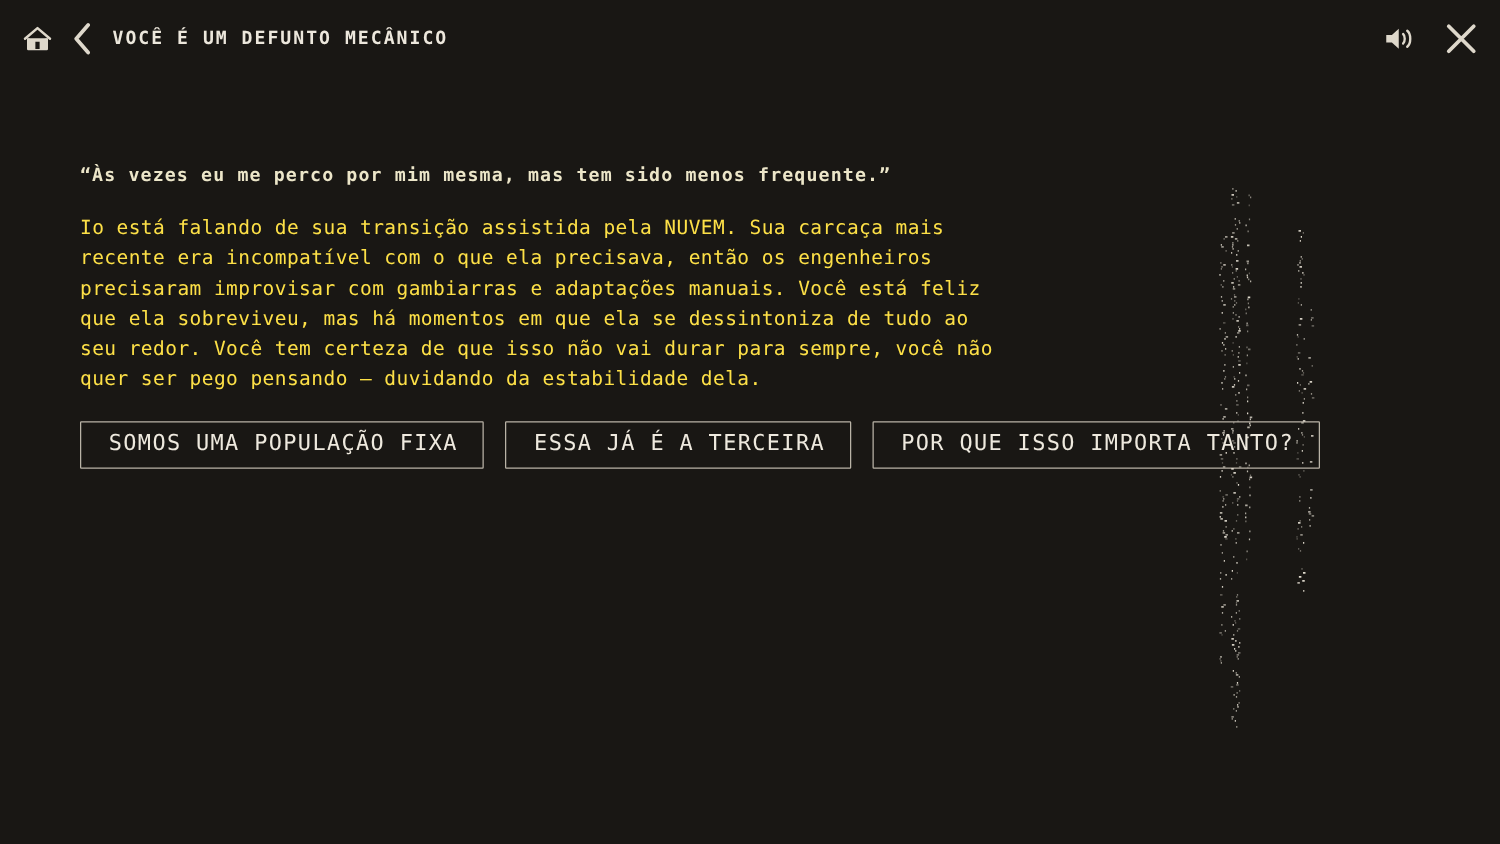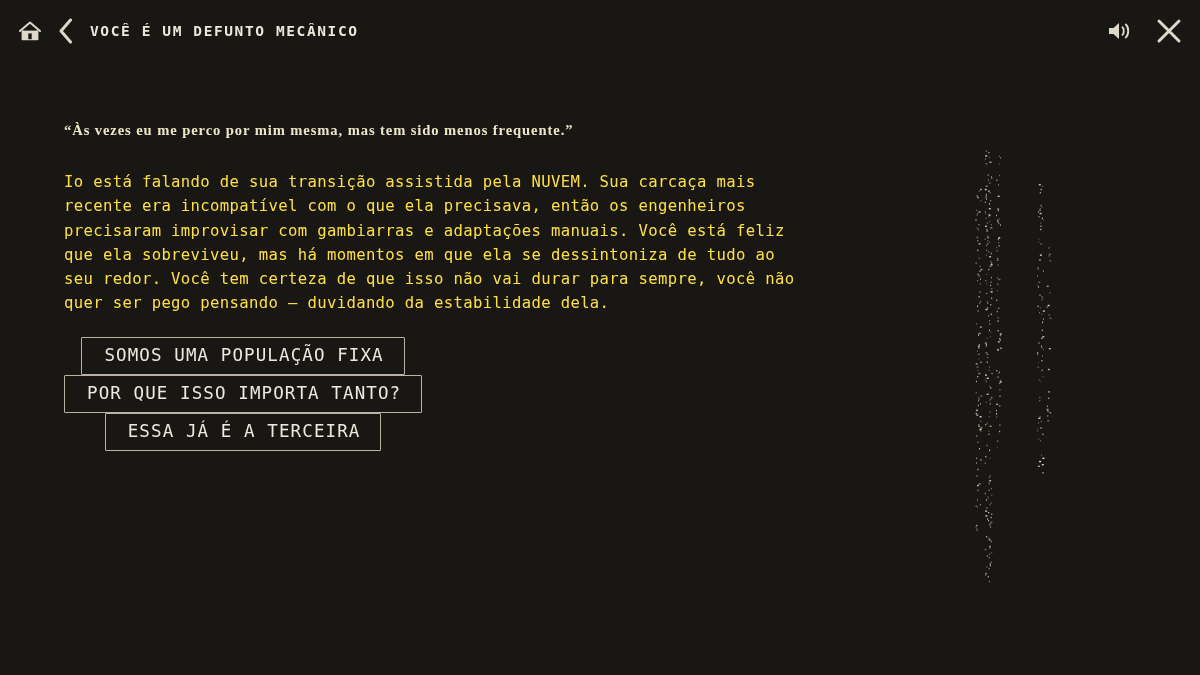--- a/index.html
+++ b/index.html
@@ -60,48 +60,48 @@
   .content {
     position: absolute;
     top: 62px;
     left: 0;
     width: 1200px;
     height: 613px;
   }
   .quote {
     position: absolute;
     left: 64px;
-    top: 60px;
+    top: 70px;
     width: 900px;
     font-size: 14.6px;
     letter-spacing: 0.9px;
     font-weight: bold;
     color: #ece6c9;
-    font-family: Liberation Serif, serif;
   }
   .body-text {
     position: absolute;
     left: 64px;
     top: 108px;
     width: 840px;
     font-size: 15.6px;
     line-height: 24.3px;
     letter-spacing: 0.35px;
     color: #fde047;
     white-space: pre-wrap;
   }
 
   
   .choices {
     position: absolute;
     left: 64px;
     top: 275px;
     display: flex;
-    flex-direction: column;
-    align-items: center;
+    flex-direction: row;
+    gap: 17px;
+    align-items: flex-end;
   }
   .choice {
     border: 1px solid #b9b3a6;
     background: transparent;
     color: #eee9de;
     font-family: "DejaVu Sans Mono", monospace;
     font-size: 17.5px;
     letter-spacing: 1.1px;
     padding: 7px 20px 9px 22px;
     cursor: pointer;
@@ -166,22 +166,22 @@
 
   <div class="body-text">Io está falando de sua transição assistida pela NUVEM. Sua carcaça mais
 recente era incompatível com o que ela precisava, então os engenheiros
 precisaram improvisar com gambiarras e adaptações manuais. Você está feliz
 que ela sobreviveu, mas há momentos em que ela se dessintoniza de tudo ao
 seu redor. Você tem certeza de que isso não vai durar para sempre, você não
 quer ser pego pensando — duvidando da estabilidade dela.</div>
 
   <div class="choices">
     <button class="choice">SOMOS UMA POPULAÇÃO FIXA</button>
+    <button class="choice">ESSA JÁ É A TERCEIRA</button>
     <button class="choice">POR QUE ISSO IMPORTA TANTO?</button>
-    <button class="choice">ESSA JÁ É A TERCEIRA</button>
   </div>
 
   <div class="noise">
     <svg width="150" height="500" viewBox="0 0 150 500" id="noise-svg">
         <rect x="45.8" y="26.4" width="1.0" height="1.4" fill="#efe9dc" opacity="0.58"></rect>
         <rect x="48.4" y="28.0" width="1.0" height="1.4" fill="#efe9dc" opacity="0.78"></rect>
         <rect x="45.2" y="31.2" width="2.0" height="1.4" fill="#efe9dc" opacity="0.83"></rect>
         <rect x="48.9" y="32.8" width="1.0" height="1.4" fill="#efe9dc" opacity="0.29"></rect>
         <rect x="45.0" y="34.4" width="1.0" height="1.4" fill="#efe9dc" opacity="0.42"></rect>
         <rect x="49.5" y="37.6" width="2.0" height="1.4" fill="#efe9dc" opacity="0.69"></rect>

